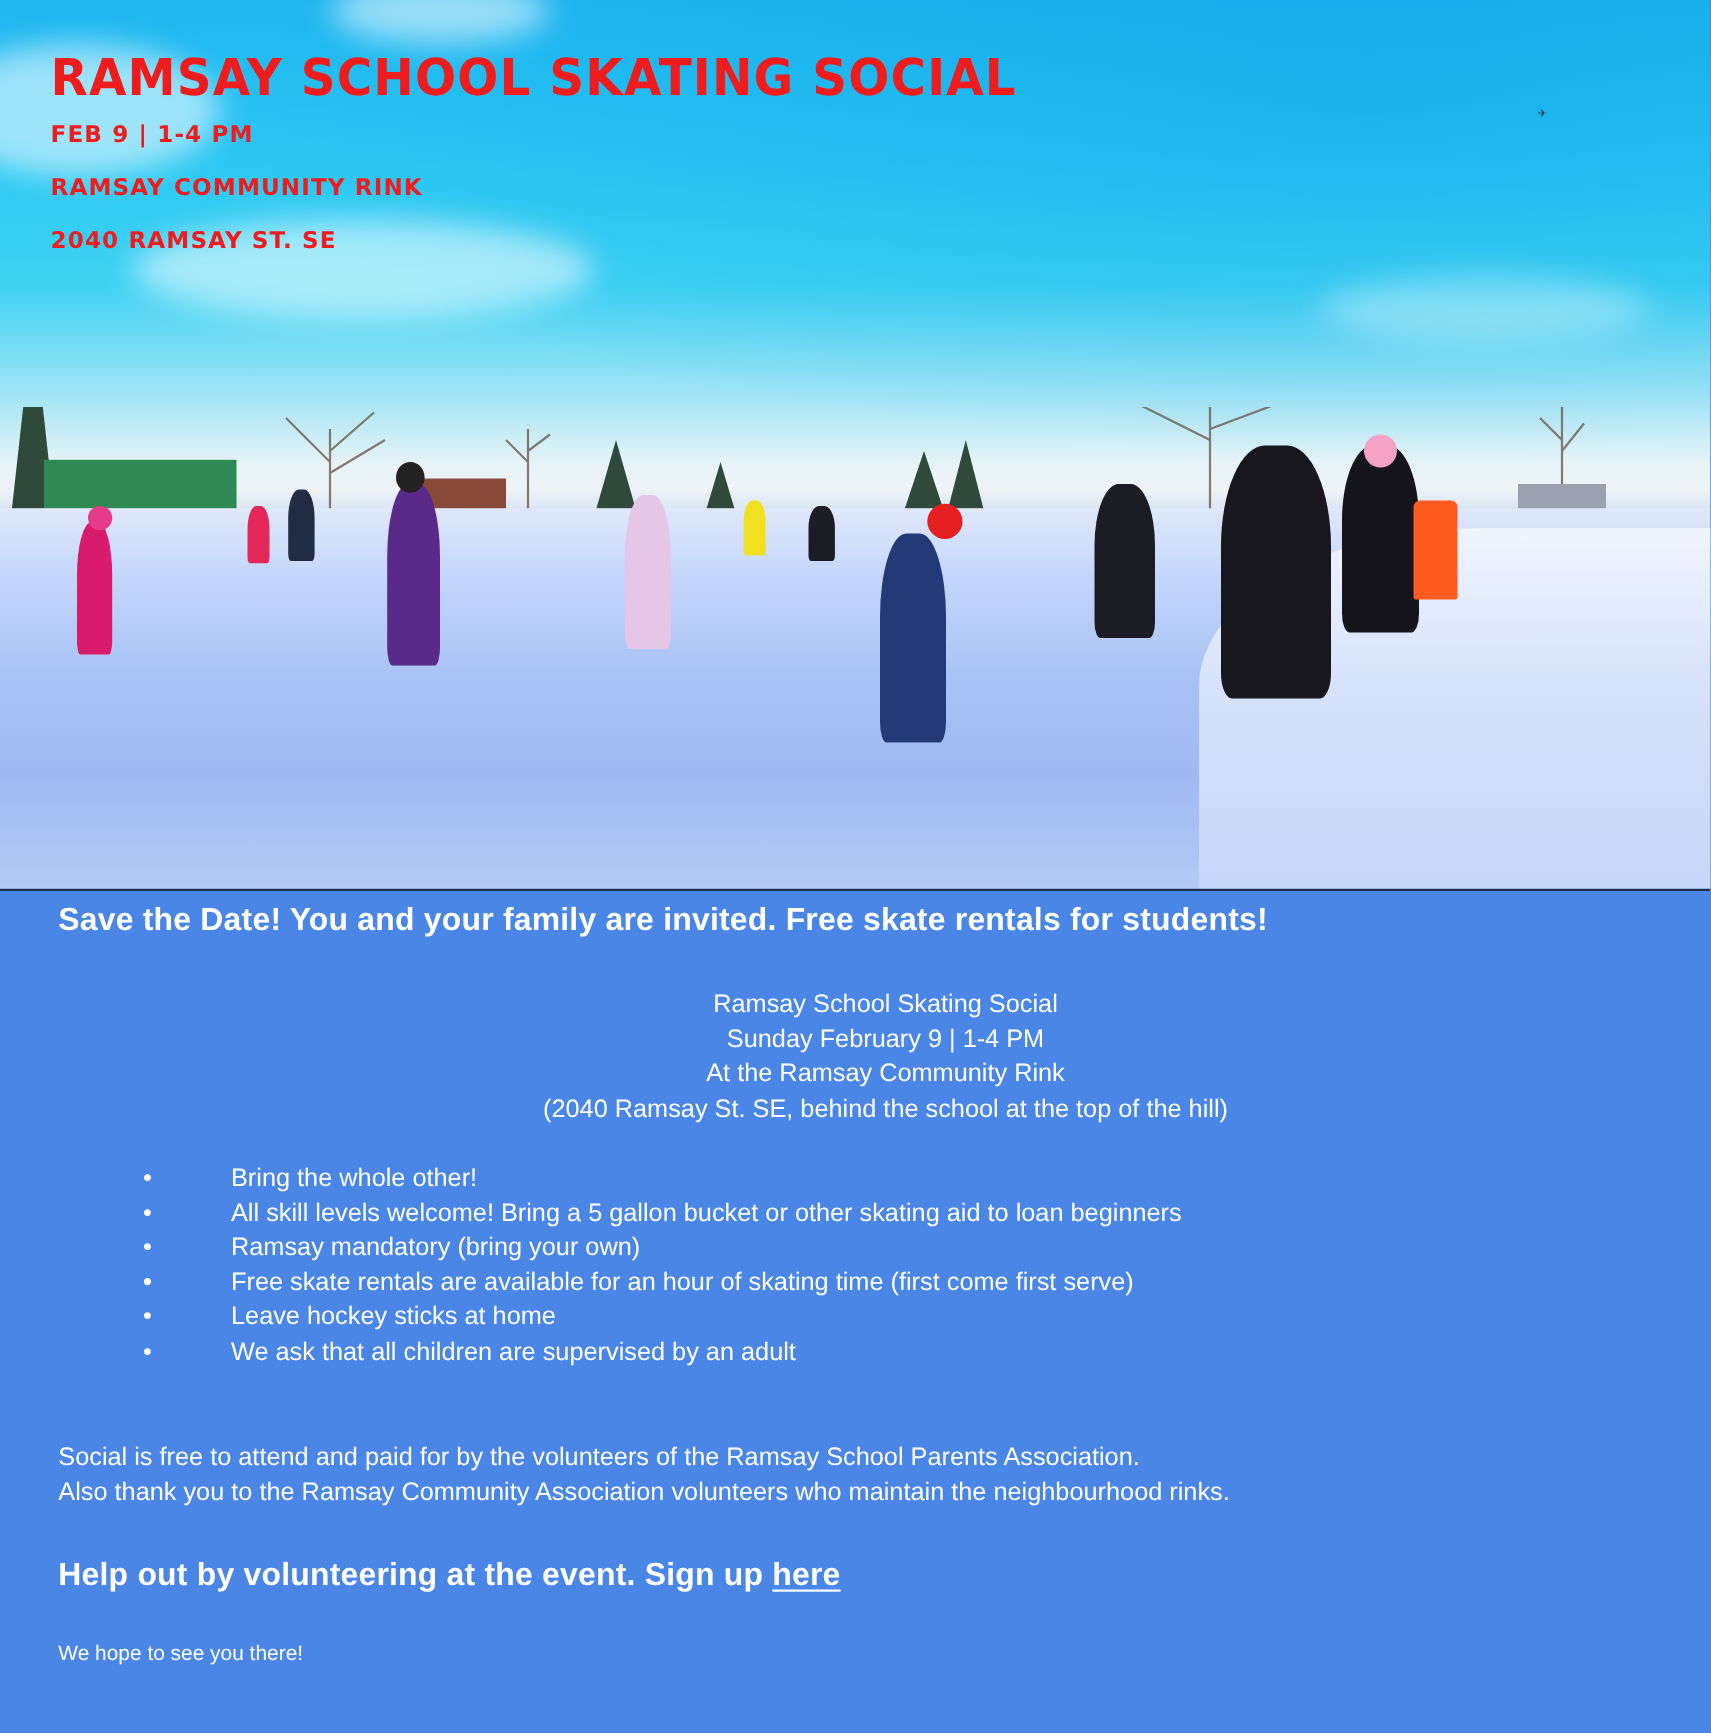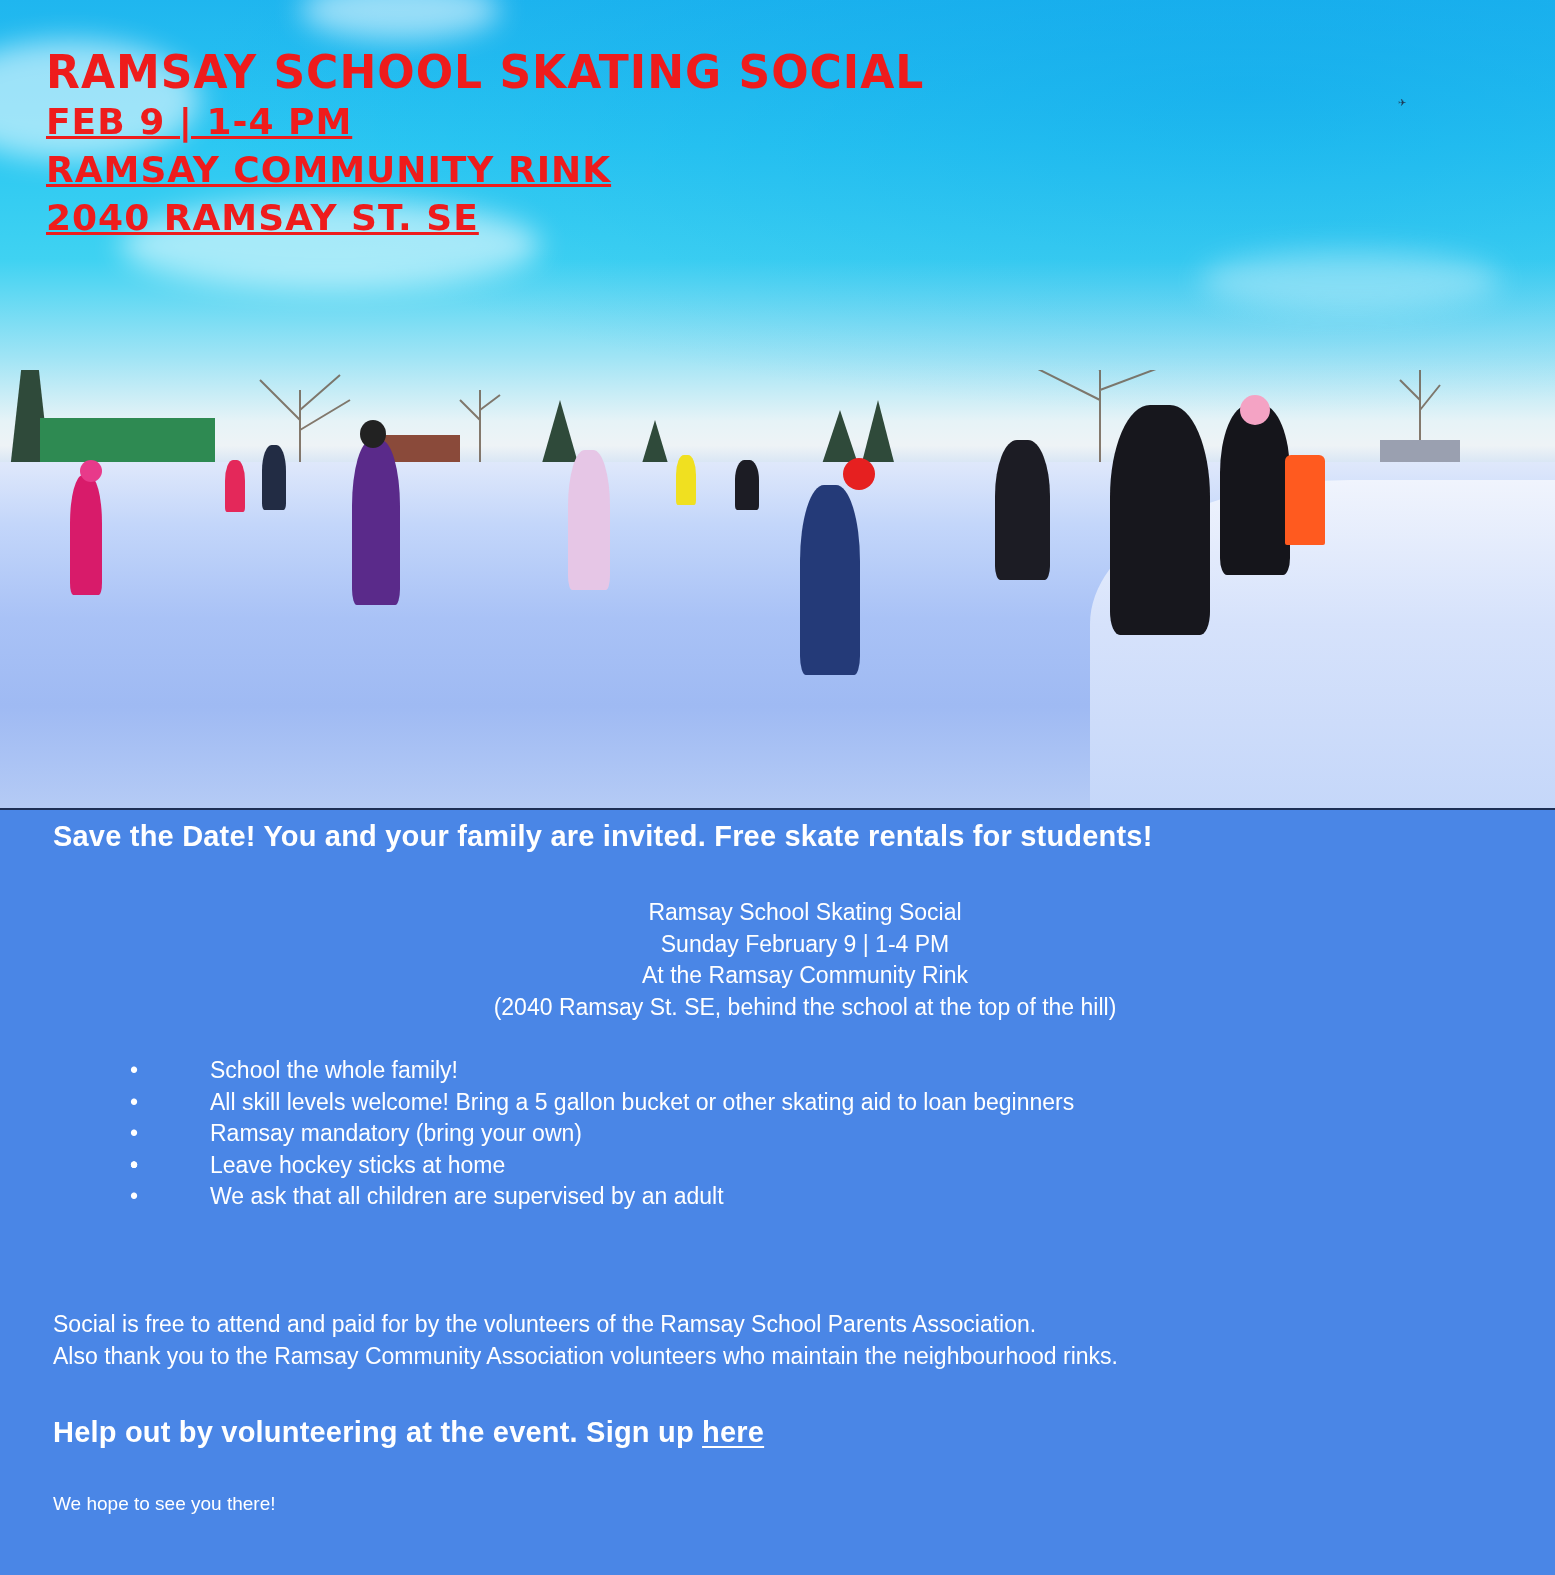--- a/index.html
+++ b/index.html
@@ -17,21 +17,21 @@
     background: linear-gradient(180deg, #dfe8fb 0%, #c3d6fa 18%, #a9c2f6 45%, #9fbaf3 70%, #b5cbf5 100%); }
   .snowbank { position: absolute; left: 1090px; top: 480px; width: 520px; height: 360px;
     background: linear-gradient(180deg, #f0f4fd 0%, #d6e2fb 40%, #c2d5f9 100%); border-radius: 50% 0 0 0 / 40% 0 0 0; }
   .fence { position: absolute; left: 40px; top: 418px; width: 175px; height: 45px; background: #2e8a52; }
   .plane { position: absolute; left: 1398px; top: 97px; font-size: 10px; color: #1d3b56; }
   .figure { position: absolute; border-radius: 40% 40% 10% 10%; }
   .head { position: absolute; border-radius: 50%; }
 
   .title-block { position: absolute; left: 46px; top: 46px; color: #ee1c1c; font-family: "DejaVu Sans", sans-serif; font-weight: bold; text-transform: uppercase; letter-spacing: 1px; }
   .title-main { font-size: 44px; line-height: 52px; white-space: nowrap; transform: scaleY(1.05); }
-  .title-sub { font-size: 36px; line-height: 48px; white-space: nowrap; text-decoration: underline; }
+  .title-sub { font-size: 21px; line-height: 48px; white-space: nowrap; }
 
   .divider { position: absolute; left: 0; top: 808px; width: 1555px; height: 2px; background: #1d2f55; }
 
   
   .content { position: absolute; left: 0; top: 810px; width: 1555px; height: 765px; color: #ffffff; }
   .headline { position: absolute; left: 53px; top: 10px; font-size: 29px; font-weight: bold; white-space: nowrap; letter-spacing: 0.2px; }
   .center-block { position: absolute; left: 0; top: 87px; width: 1610px; text-align: center; font-size: 23px; line-height: 31.5px; }
   .bullets { position: absolute; left: 130px; top: 245px; list-style: none; margin: 0; padding: 0; font-size: 23px; line-height: 31.5px; }
   .bullets li { position: relative; padding-left: 80px; white-space: nowrap; }
   .bullets li .dot { position: absolute; left: 0; top: 0; }
@@ -107,25 +107,25 @@
     <div class="headline">Save the Date! You and your family are invited. Free skate rentals for students!</div>
 
     <div class="center-block">
       <div>Ramsay School Skating Social</div>
       <div>Sunday February 9 | 1-4 PM</div>
       <div>At the Ramsay Community Rink</div>
       <div>(2040 Ramsay St. SE, behind the school at the top of the hill)</div>
     </div>
 
     <ul class="bullets">
-      <li><span class="dot">•</span><span>School the whole family!</span></li>
+      <li><span class="dot">•</span><span>Bring the whole other!</span></li>
       <li><span class="dot">•</span><span>All skill levels welcome! Bring a 5 gallon bucket or other skating aid to loan beginners</span></li>
       <li><span class="dot">•</span><span>Ramsay mandatory (bring your own)</span></li>
       <li><span class="dot">•</span></li>
-      <li><span class="dot">•</span></li>
+      <li><span class="dot">•</span><span>Free skate rentals are available for an hour of skating time (first come first serve)</span></li>
       <li><span class="dot">•</span><span>Leave hockey sticks at home</span></li>
       <li><span class="dot">•</span><span>We ask that all children are supervised by an adult</span></li>
     </ul>
 
     <div class="thanks">
       <div>Social is free to attend and paid for by the volunteers of the Ramsay School Parents Association.</div>
       <div>Also thank you to the Ramsay Community Association volunteers who maintain the neighbourhood rinks.</div>
     </div>
 
     <div class="help"><span>Help out by volunteering at the event. Sign up </span><a href="#">here</a></div>

